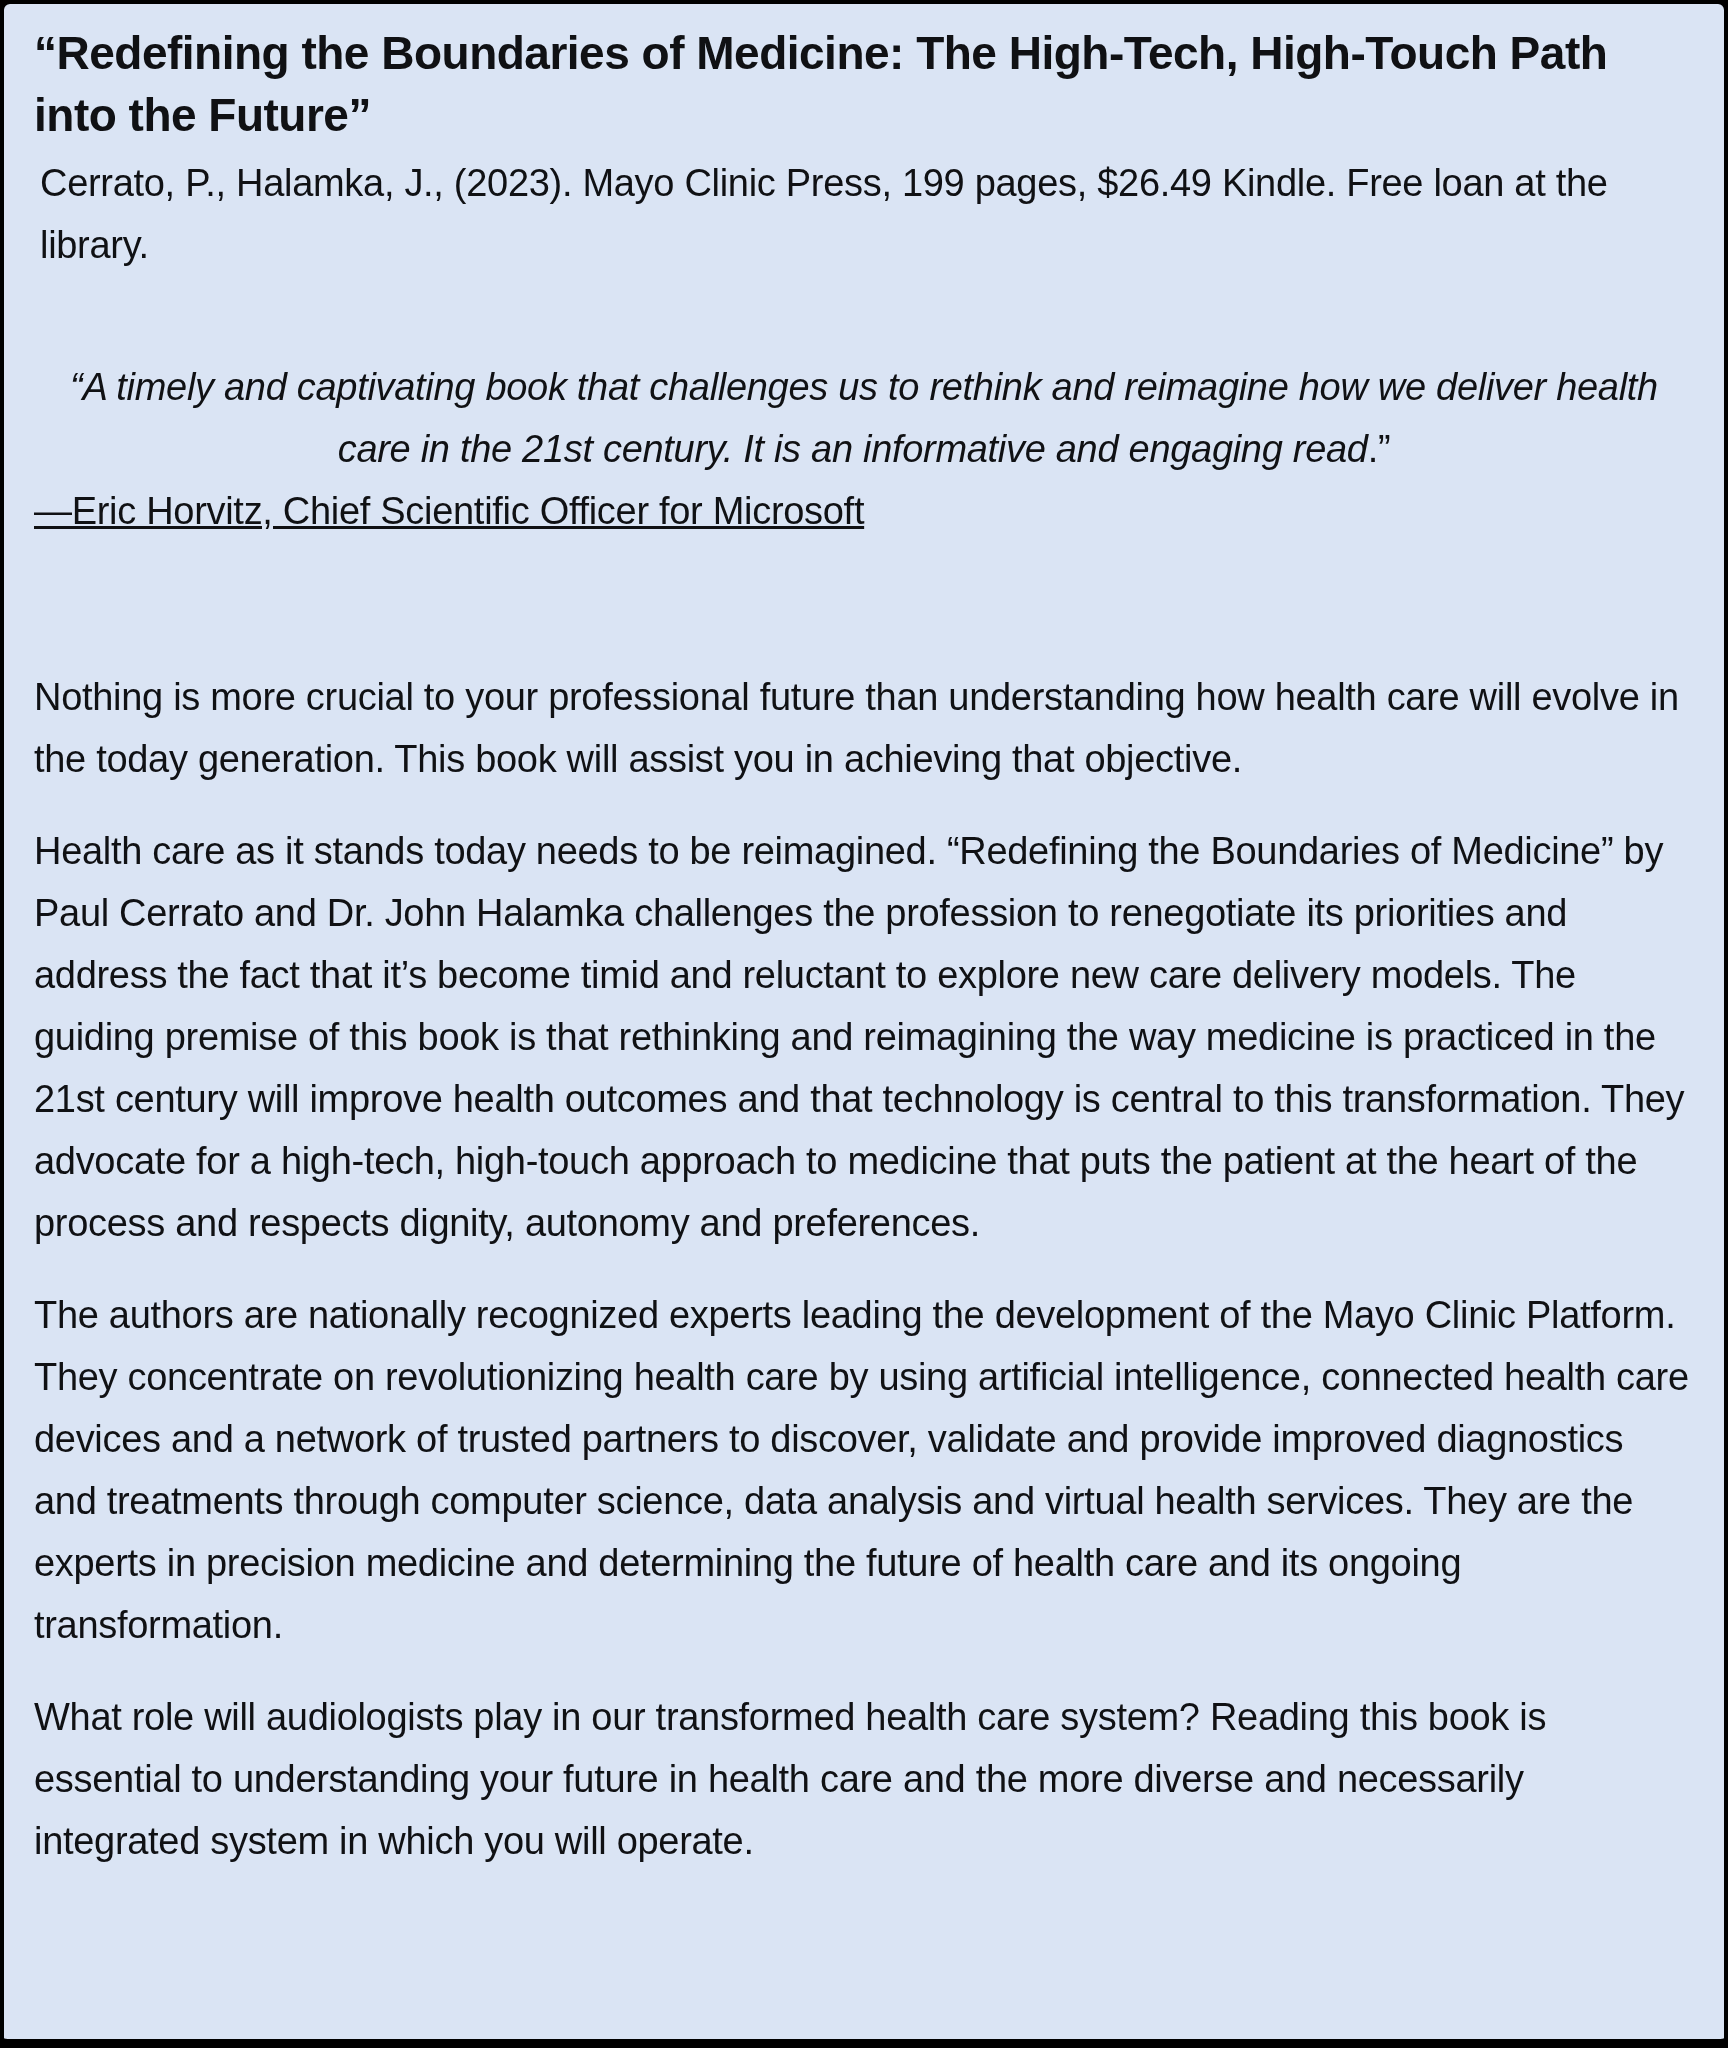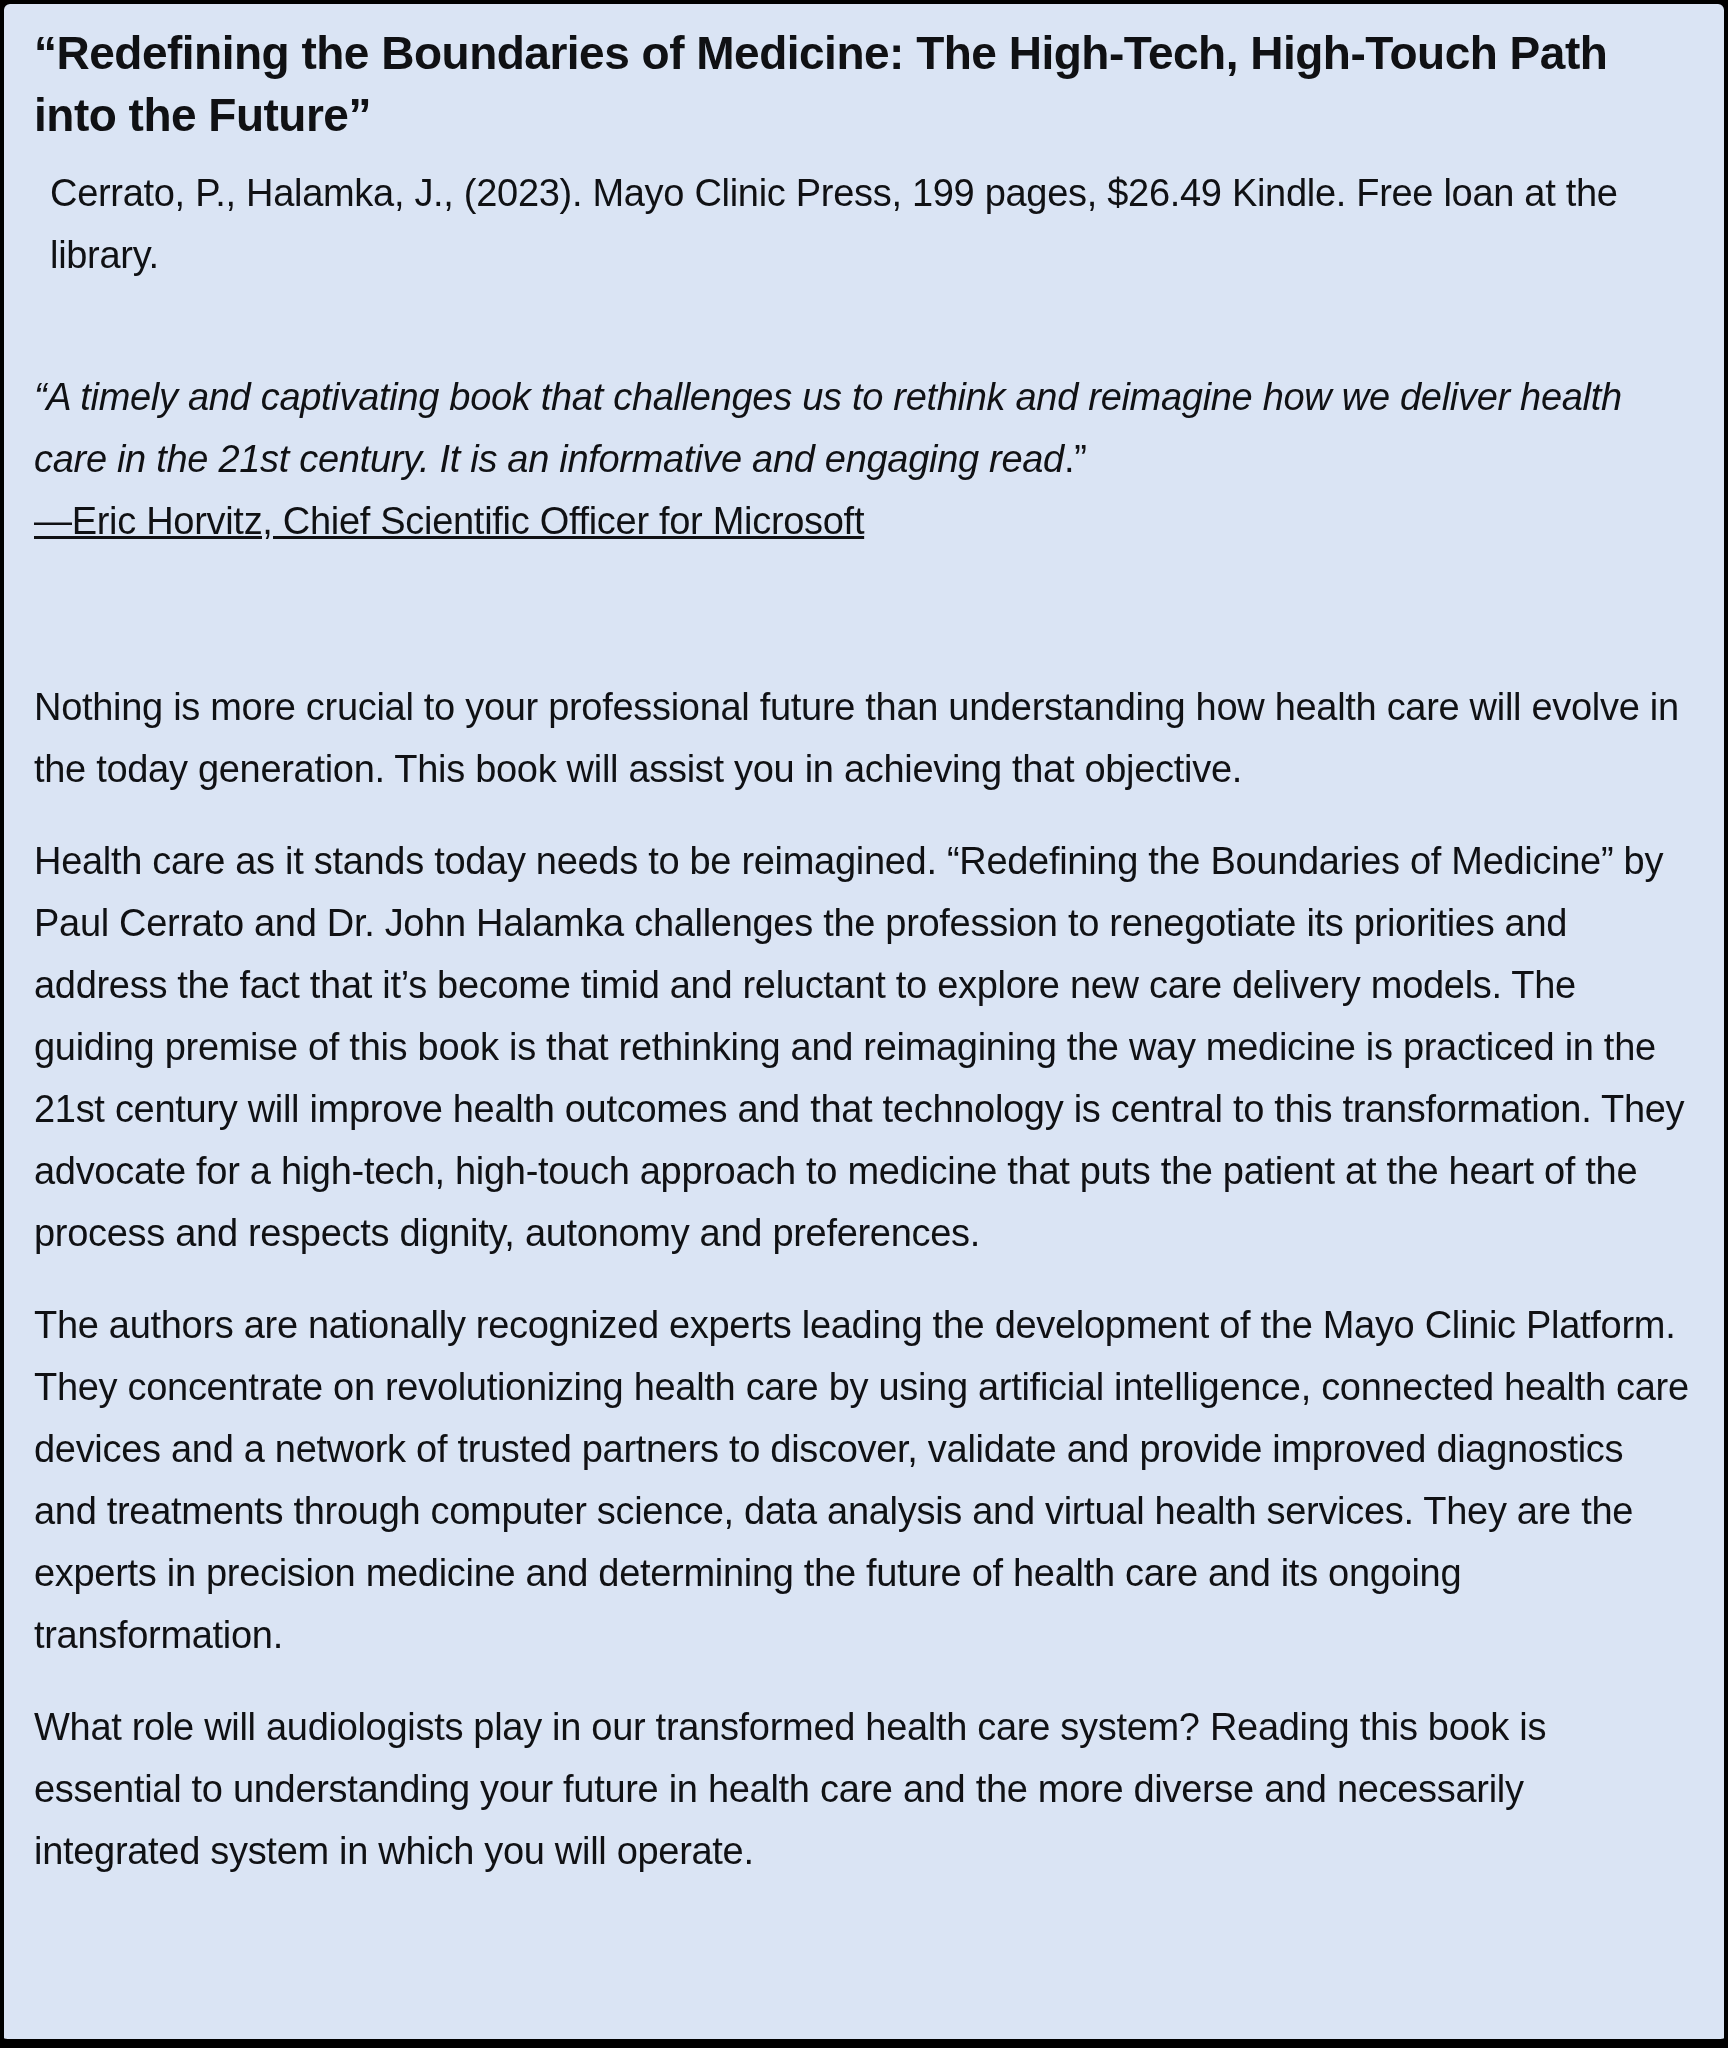--- a/index.html
+++ b/index.html
@@ -24,25 +24,26 @@
     letter-spacing: -0.3px;
     color: #101114;
   }
   .book-title {
     margin: 0;
     font-size: 46px;
     font-weight: bold;
     letter-spacing: -0.5px;
   }
   .citation {
-    margin: 16px;
+    margin: 6px;
   }
   .endorsement-quote {
     margin: 80px 0 0 0;
     font-style: italic;
+    text-align: center;
   }
   .endorsement-quote .quote-suffix {
     font-style: normal;
   }
   .endorsement-attribution {
     margin: 0;
     text-decoration: underline;
   }
   .body-paragraph {
     margin: 30px 0 0 0;

